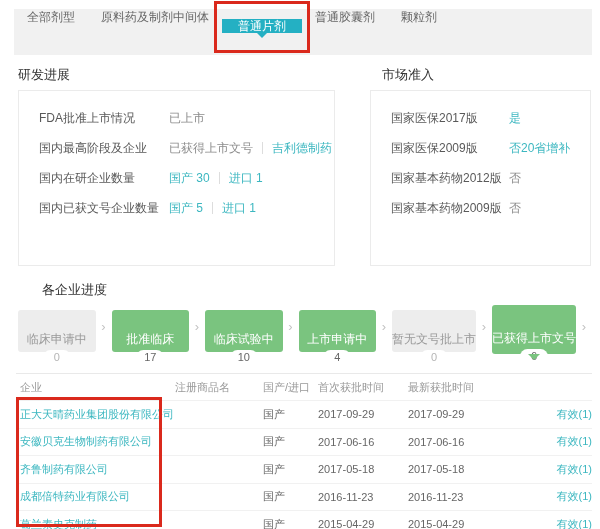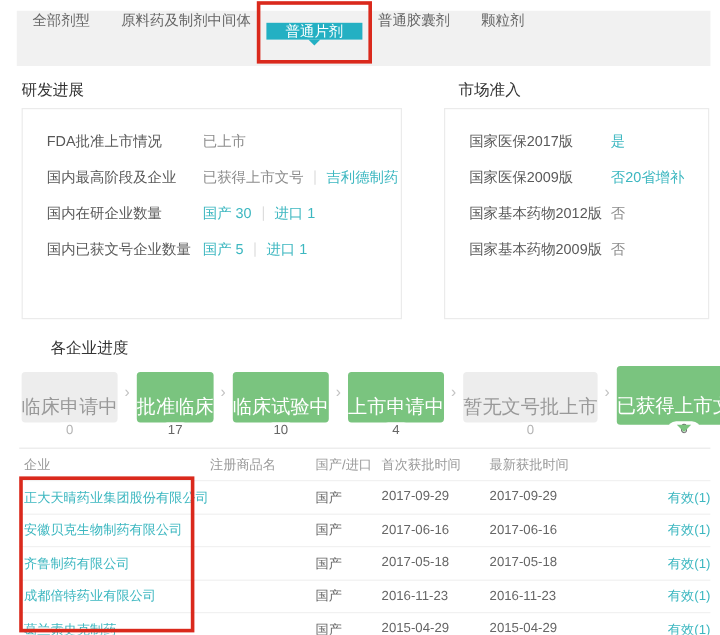--- a/index.html
+++ b/index.html
@@ -35,21 +35,21 @@
   .info-row{height:30px; display:flex; align-items:center;}
   .info-label{color:#595959; flex:0 0 130px;}
   .card-right .info-label{flex:0 0 118px;}
   .val-gray{color:var(--muted);}
   .val-teal{color:var(--link); cursor:pointer;}
   .vdiv{width:1px; height:12px; background:#ddd; margin:0 9px;}
   
   .stages{position:absolute; left:18px; top:303px; width:574px; display:flex; align-items:flex-start;}
   .stage{flex:1 1 0; height:42px; margin-top:7px; border-radius:3px; cursor:pointer;
     display:flex; flex-direction:column; align-items:center; justify-content:center; gap:2px;}
-  .stage-label{font-size:16px; white-space:nowrap;margin-top:34px;}
+  .stage-label{font-size:12px; white-space:nowrap;margin-top:34px;}
   .stage-pill{background:#fff; border-radius:10px; min-width:28px; text-align:center;
     font-size:11px; line-height:15px; padding:0 7px; color:#666;}
   .st-gray{background:var(--graybox);} .st-gray .stage-label{color:#999;}
   .st-gray .stage-pill{color:#b5b5b5;}
   .st-green{background:var(--green);} .st-green .stage-label{color:#fff;}
   .st-slate{background:var(--slate);} .st-slate .stage-label{color:#fff;}
   .st-selected{height:49px; margin-top:2px; position:relative;}
   .st-selected::after{content:""; position:absolute; left:50%; bottom:-6px; margin-left:-6px;
     border-left:6px solid transparent; border-right:6px solid transparent;
     border-top:6px solid var(--green);}

